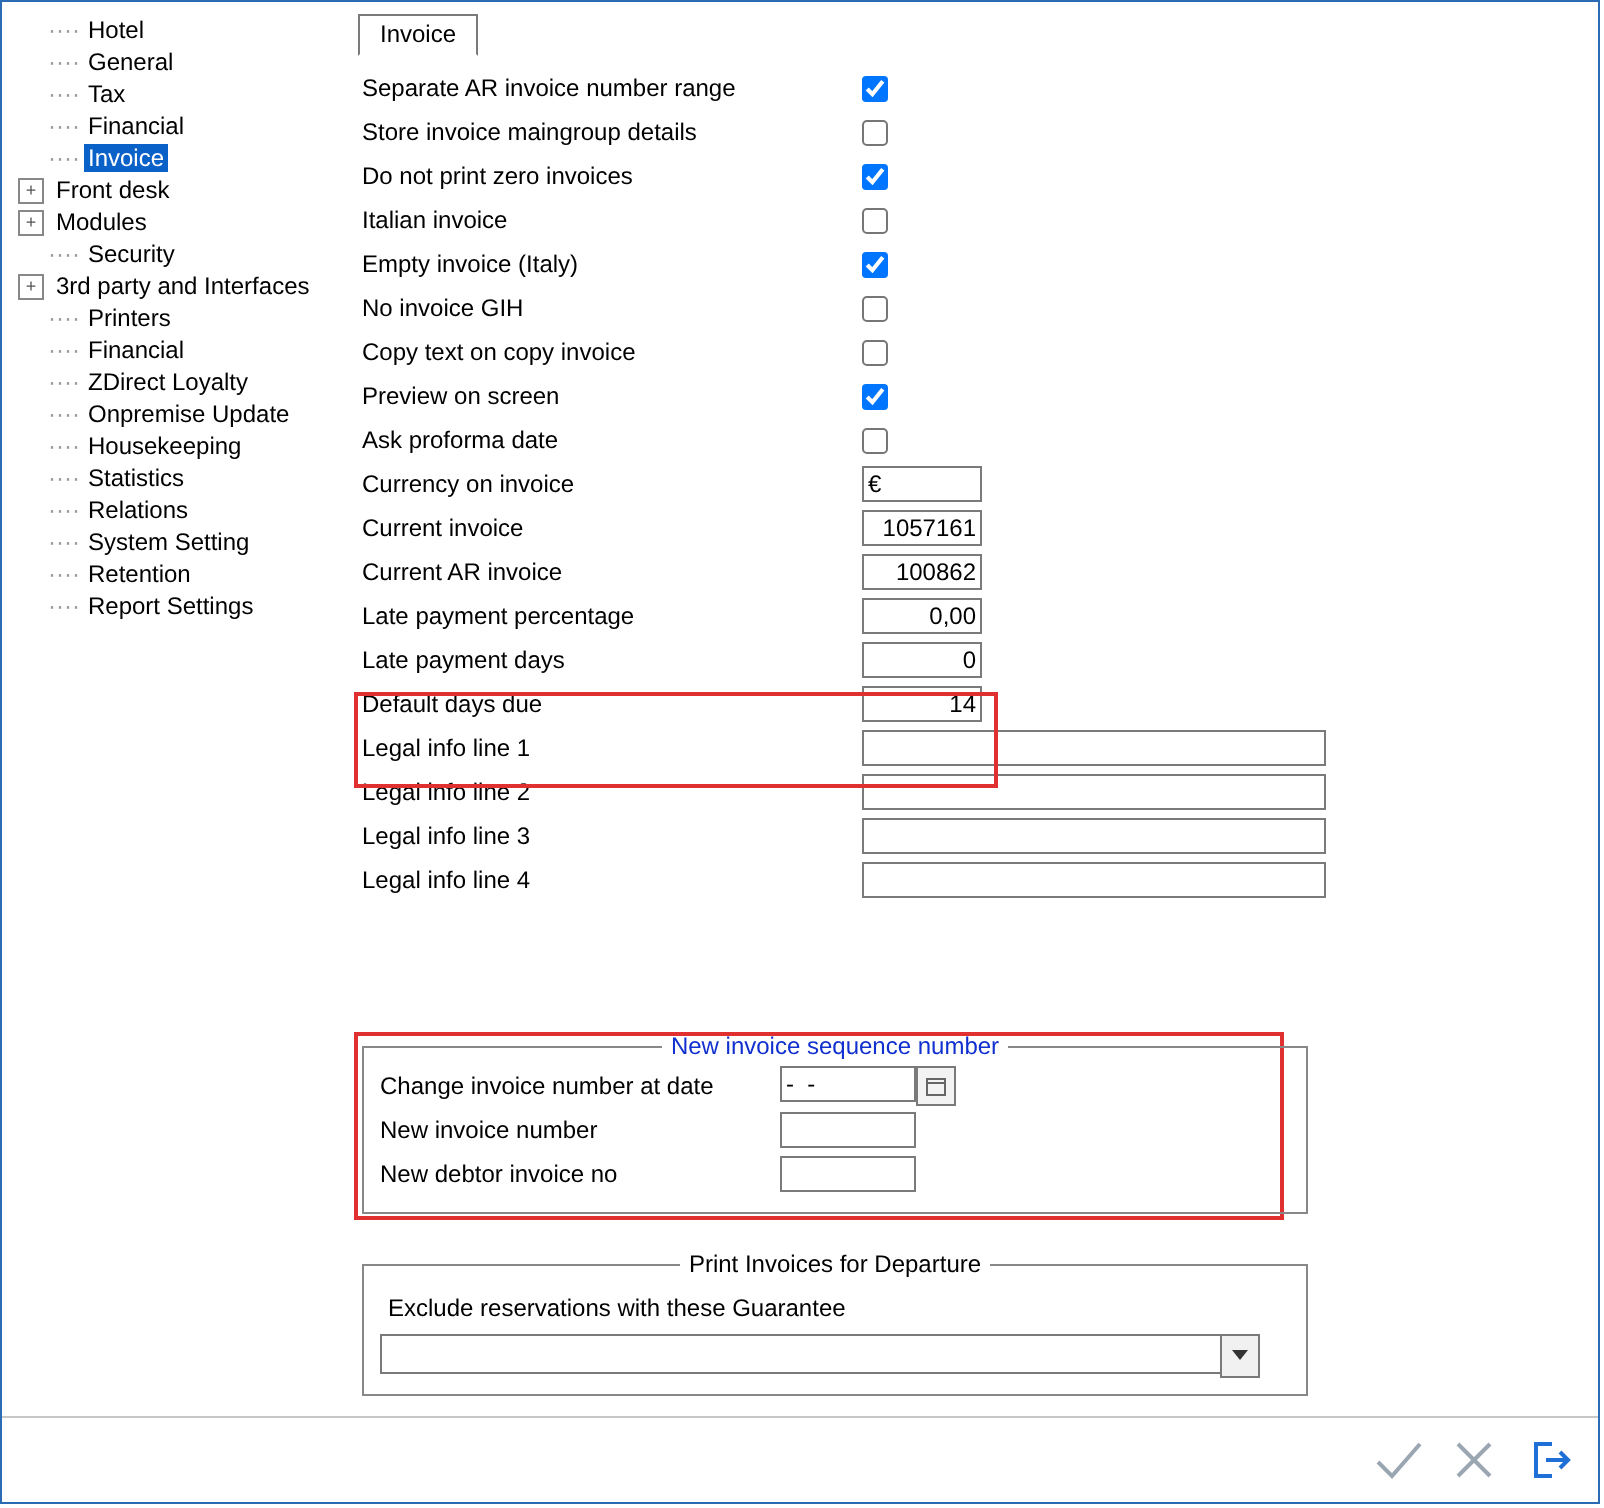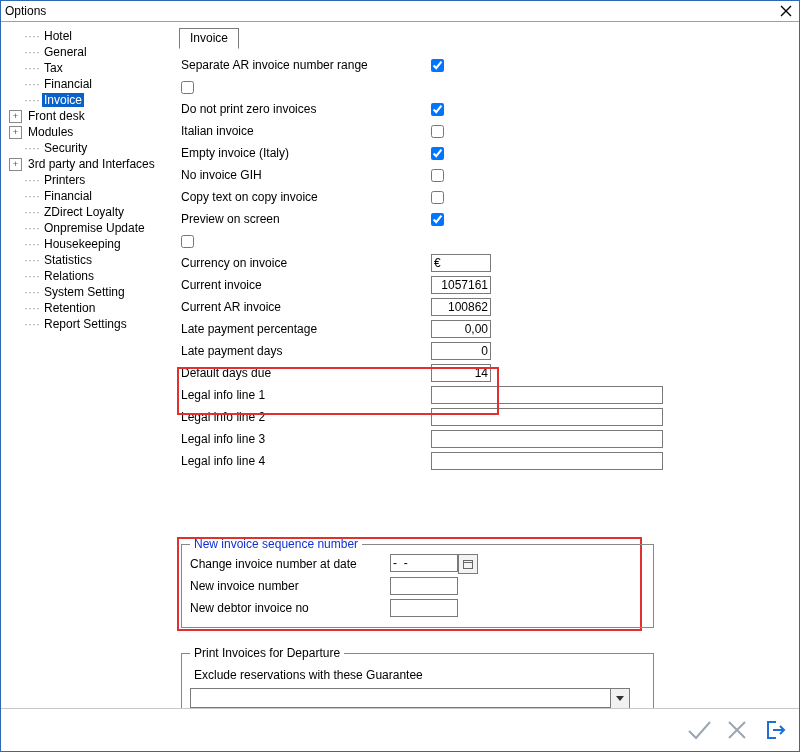--- a/index.html
+++ b/index.html
@@ -23,49 +23,41 @@
   .row .lab{width:250px;}
   .row input[type=checkbox]{margin:0;}
   .row .val-cell{width:60px;}
   .row .val-cell.wide{width:232px;}
   .row input[type=text]{height:18px;border:1px solid #7a7a7a;padding:0 2px;font:inherit;box-sizing:border-box;}
   .row input.currency{width:60px;}
   .row input.num{width:60px;text-align:right;}
   .row input.wide{width:232px;}
   .hl{position:absolute;border:2px solid #e03030;pointer-events:none;}
   fieldset{border:1px solid #888;margin:0;padding:2px 8px 8px 8px;}
-  fieldset legend{padding:0 4px;}
+  fieldset legend{padding:0 4px;text-align:center;}
   .gb1{position:absolute;left:2px;top:491px;width:455px;}
   .gb1 legend{color:#1030d0;}
   .gb1 .row .lab{width:200px;}
   .gb1 input[type=text]{width:68px;}
   .date-field{display:flex;}
   .date-field input{width:52px;border-right:none;}
   .date-field .pick{width:18px;height:18px;border:1px solid #7a7a7a;display:flex;align-items:center;justify-content:center;background:#f3f3f3;font-size:9px;color:#666;}
   .gb2{position:absolute;left:2px;top:600px;width:455px;}
   .gb2 .lab2{margin:6px 4px;}
   .dropdown{display:flex;width:440px;}
   .dropdown input{flex:1;height:20px;border:1px solid #7a7a7a;border-right:none;font:inherit;padding:0 2px;box-sizing:border-box;}
   .dropdown .btn{width:18px;height:20px;border:1px solid #7a7a7a;background:#f1f1f1;display:flex;align-items:center;justify-content:center;}
   .footer{height:42px;border-top:1px solid #c7c7c7;display:flex;justify-content:flex-end;align-items:center;padding:0 10px;gap:10px;}
   .icon-btn{display:flex;align-items:center;justify-content:center;width:28px;height:28px;}
   svg{display:block;}
 </style>
 </head>
 <body>
 
 <div class="window">
-  <div class="titlebar">
-    <div class="title">Options</div>
-    <div class="close">
-      <svg width="12" height="12" viewBox="0 0 12 12">
-          <path d="M1 1 L11 11 M11 1 L1 11" stroke="#000" stroke-width="1.4" fill="none"></path>
-        </svg>
-    </div>
-  </div>
 
   <div class="body">
     <div class="tree" id="tree">
         <div class="tree-item">
           <span class="exp"></span>
           <span class="tree-dots">····</span>
           <span class="label">Hotel</span>
         </div>
         <div class="tree-item">
           <span class="exp"></span>
@@ -159,20 +151,21 @@
     <div class="content">
       <div class="tab">Invoice</div>
 
       <div class="panel">
         <div class="rows" id="rows">
             <div class="row">
               <div class="lab">Separate AR invoice number range</div>
               <input type="checkbox" checked="" style="">
             </div>
             <div class="row">
+              <div class="lab">Store invoice maingroup details</div>
               <input type="checkbox" style="">
             </div>
             <div class="row">
               <div class="lab">Do not print zero invoices</div>
               <input type="checkbox" checked="" style="">
             </div>
             <div class="row">
               <div class="lab">Italian invoice</div>
               <input type="checkbox" style="">
             </div>
@@ -186,20 +179,21 @@
             </div>
             <div class="row">
               <div class="lab">Copy text on copy invoice</div>
               <input type="checkbox" style="">
             </div>
             <div class="row">
               <div class="lab">Preview on screen</div>
               <input type="checkbox" checked="" style="">
             </div>
             <div class="row">
+              <div class="lab">Ask proforma date</div>
               <input type="checkbox" style="">
             </div>
             <div class="row">
               <div class="lab">Currency on invoice</div>
               <div class="val-cell "><input type="text" class="currency" value="€" style=""></div>
             </div>
             <div class="row">
               <div class="lab">Current invoice</div>
               <div class="val-cell "><input type="text" class="num" value="1057161" style=""></div>
             </div>

